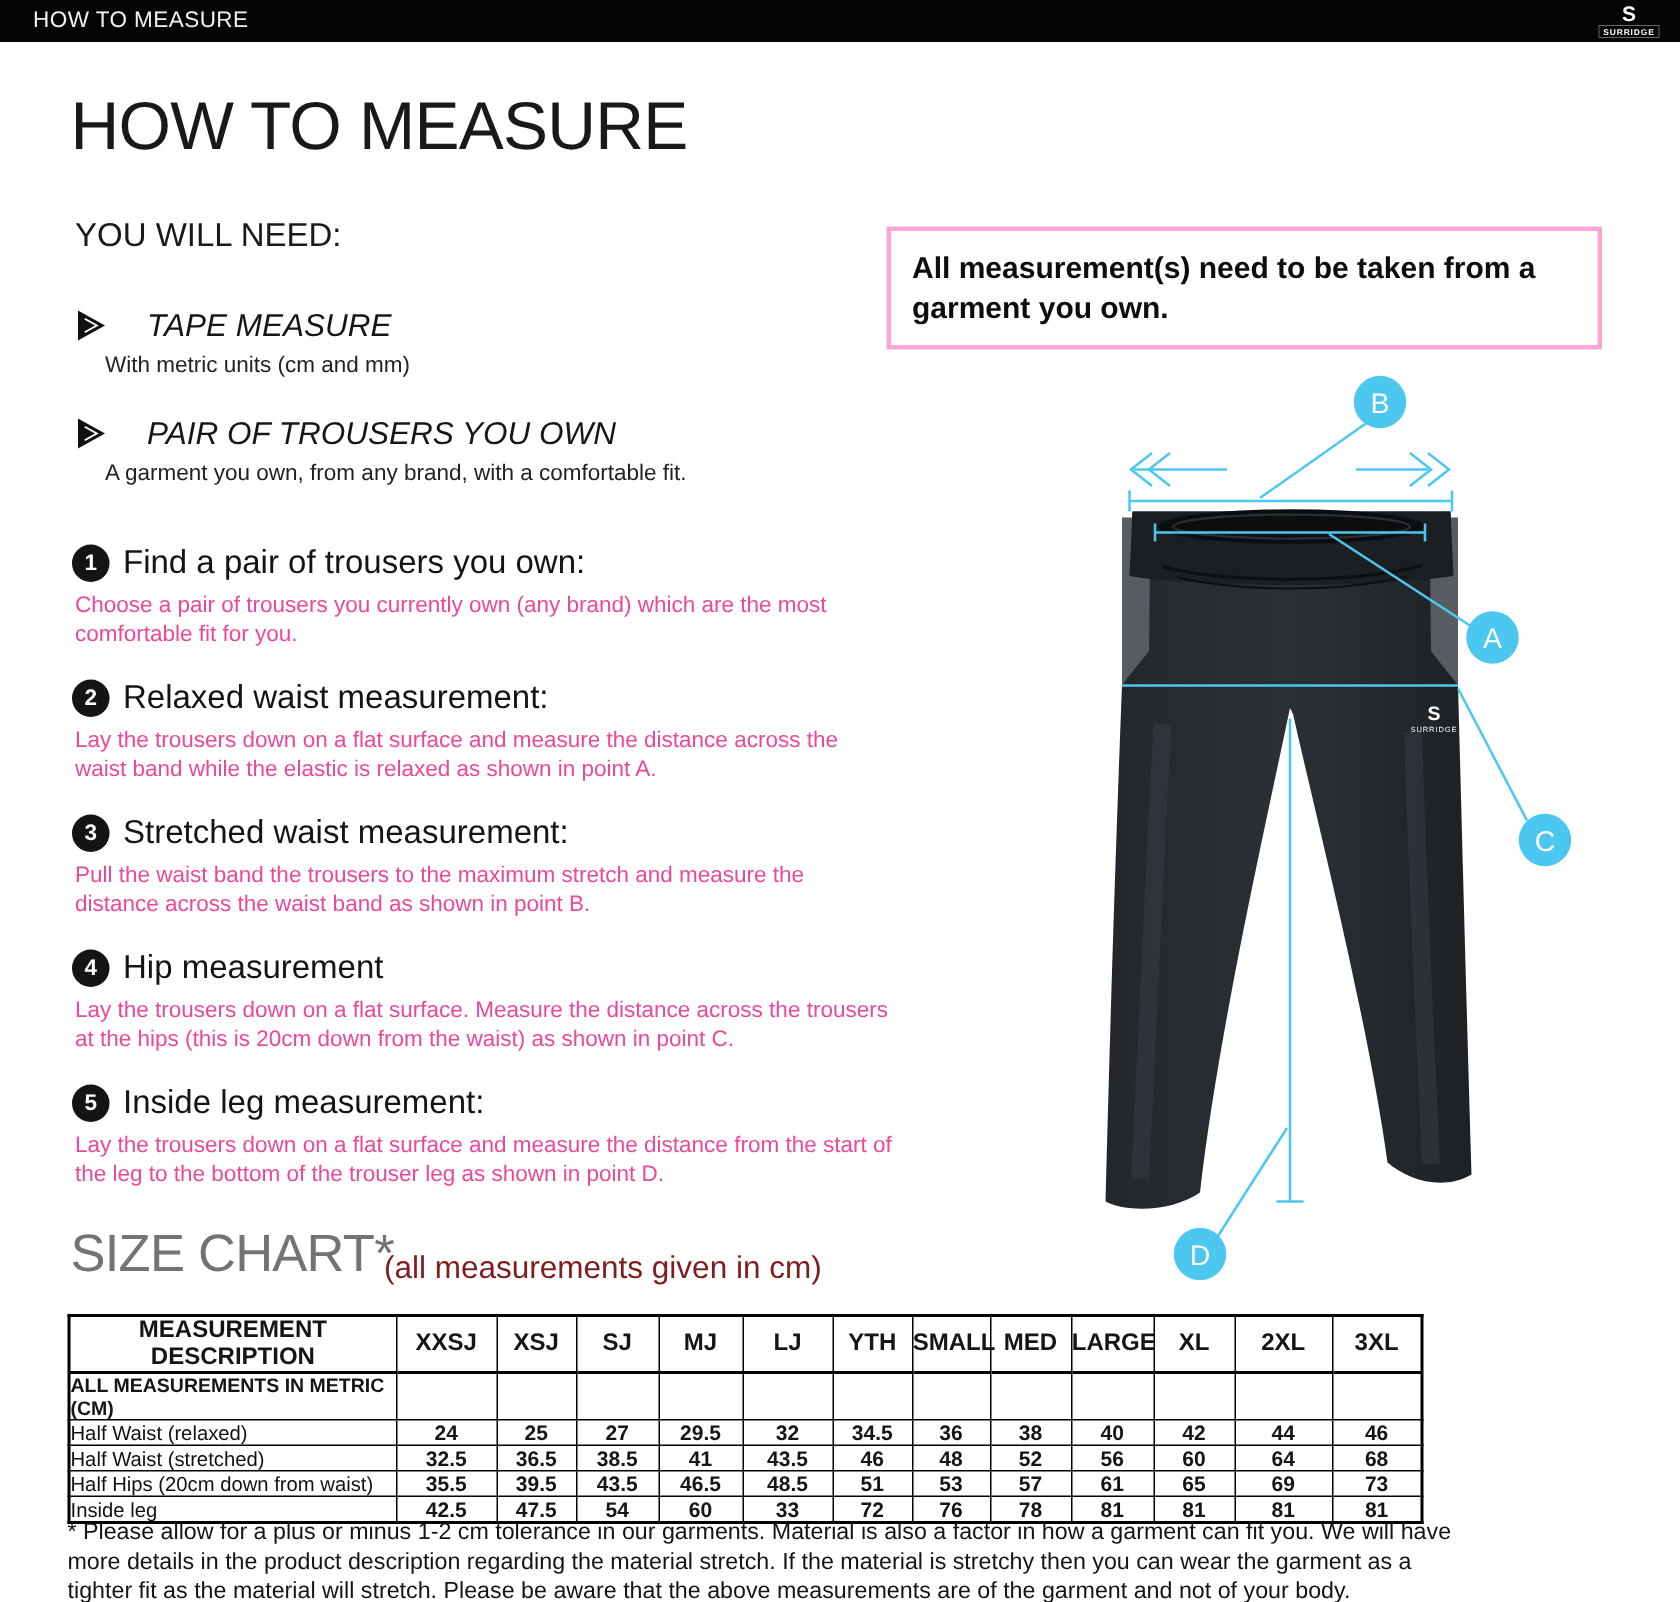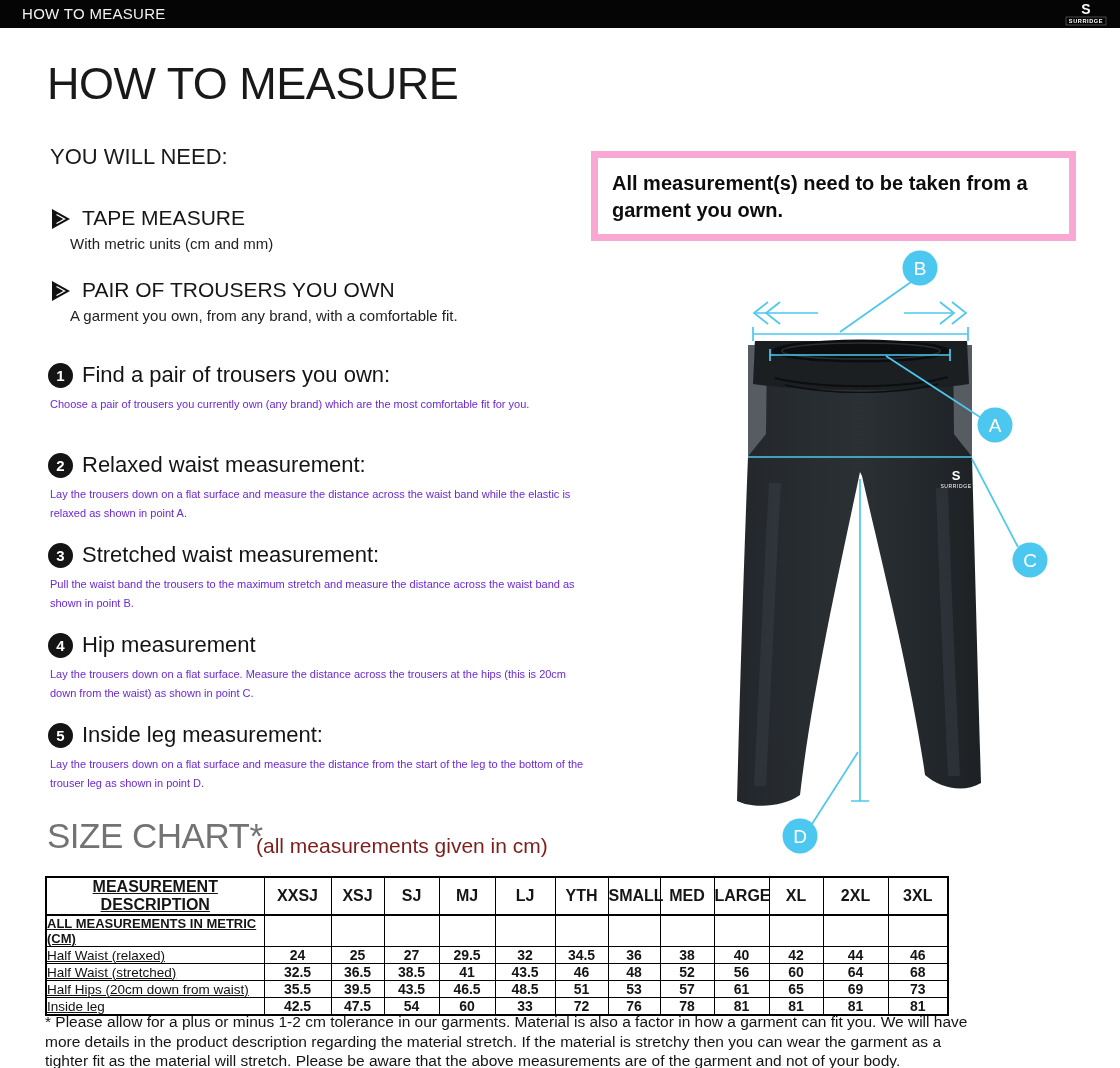--- a/index.html
+++ b/index.html
@@ -12,47 +12,47 @@
   .topbar-logo{position:absolute;right:8px;top:1px;width:52px;height:26px;}
 
   
   .page-title{position:absolute;left:47px;top:58px;font-size:45px;letter-spacing:-.5px;color:#191919;}
 
   
   .need-heading{position:absolute;left:50px;top:144px;font-size:22px;color:#1a1a1a;}
   .need-item{position:absolute;left:50px;width:540px;}
   .need-item.first{top:206px;}
   .need-item.second{top:278px;}
-  .need-head{display:flex;align-items:flex-end;gap:10px;}
+  .need-head{display:flex;align-items:flex-start;gap:26px;font-style:italic;}
   .need-title{font-size:21px;color:#161616;}
   .need-desc{font-size:15px;color:#222;margin-top:5px;margin-left:20px;}
 
   
   .step{position:absolute;left:48px;width:560px;}
   .step-head{display:flex;align-items:center;gap:9px;margin-bottom:7px;}
   .step-num{width:25px;height:25px;border-radius:50%;background:#141414;color:#fff;
             font-size:15px;font-weight:bold;text-align:center;line-height:25px;flex:0 0 25px;}
   .step-title{font-size:22px;color:#141414;}
-  .step-desc{font-size:11px;line-height:18.5px;color:#6d28d9;margin-left:2px;width:545px;}
-
-  
-  .note-box{position:absolute;left:591px;top:151px;width:443px;height:52px;border:7px solid #f9a8d4;
+  .step-desc{font-size:15px;line-height:18.5px;color:#ec4899;margin-left:2px;width:545px;}
+
+  
+  .note-box{position:absolute;left:591px;top:151px;width:443px;height:52px;border:3px solid #f9a8d4;
             padding:12px 14px;font-size:20px;font-weight:bold;line-height:27px;color:#0d0d0d;}
 
   
   .diagram{position:absolute;left:690px;top:238px;width:400px;height:640px;}
 
   
   .sizechart-heading{position:absolute;left:47px;top:816px;font-size:35px;letter-spacing:-.5px;color:#737373;}
   .sizechart-sub{position:absolute;left:256px;top:834px;font-size:21px;color:#7f1d1d;}
   .table-wrap{position:absolute;left:45px;top:876px;}
   table.sizes{border-collapse:collapse;table-layout:fixed;width:902px;border:2.5px solid #000;}
   table.sizes th, table.sizes td{border:1px solid #000;padding:0;}
   table.sizes th{font-size:16px;font-weight:bold;height:25px;text-align:center;border-bottom-width:2px;}
-  th.desc-col, td.desc-col{text-align:left;padding-left:5px;border-right-width:2px;text-decoration:underline;}
+  th.desc-col, td.desc-col{text-align:left;padding-left:5px;border-right-width:2px;}
   th.desc-col{font-size:17px;}
   tr.metric-row td{height:15px;font-size:13px;font-weight:bold;}
   tr.data-row td{height:16px;}
   td.label-cell{font-size:13.5px;color:#111;}
   td.value-cell{font-size:14px;font-weight:bold;text-align:center;}
 
   
   .footnote{position:absolute;left:45px;top:1012px;width:1045px;font-size:15.5px;line-height:19.5px;color:#141414;}
 </style>
 </head>

